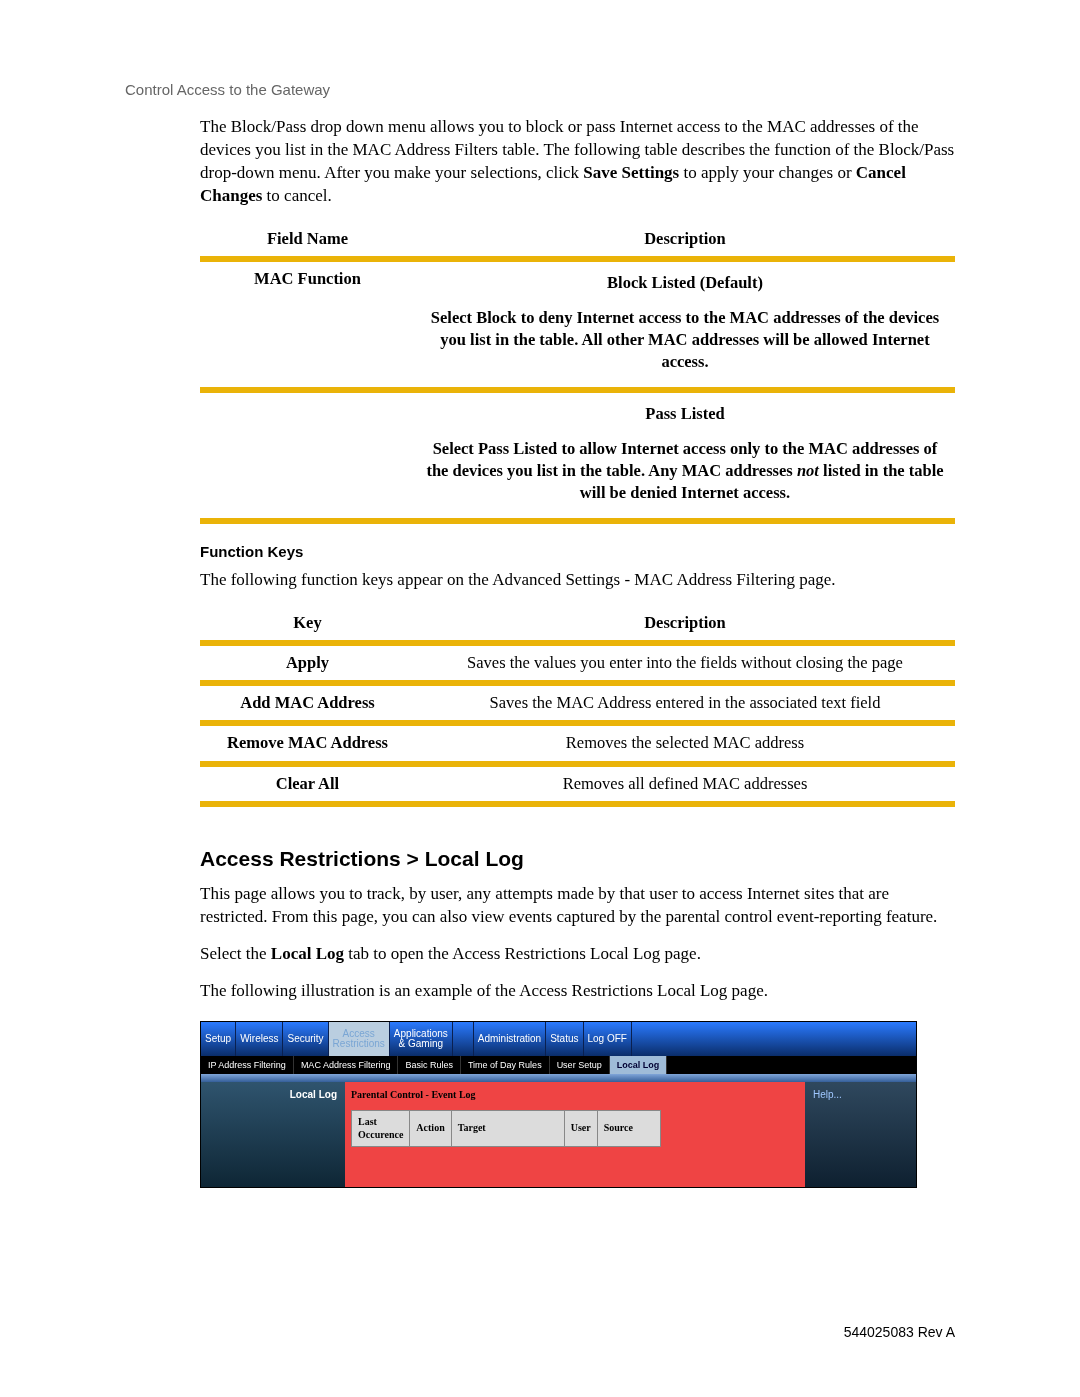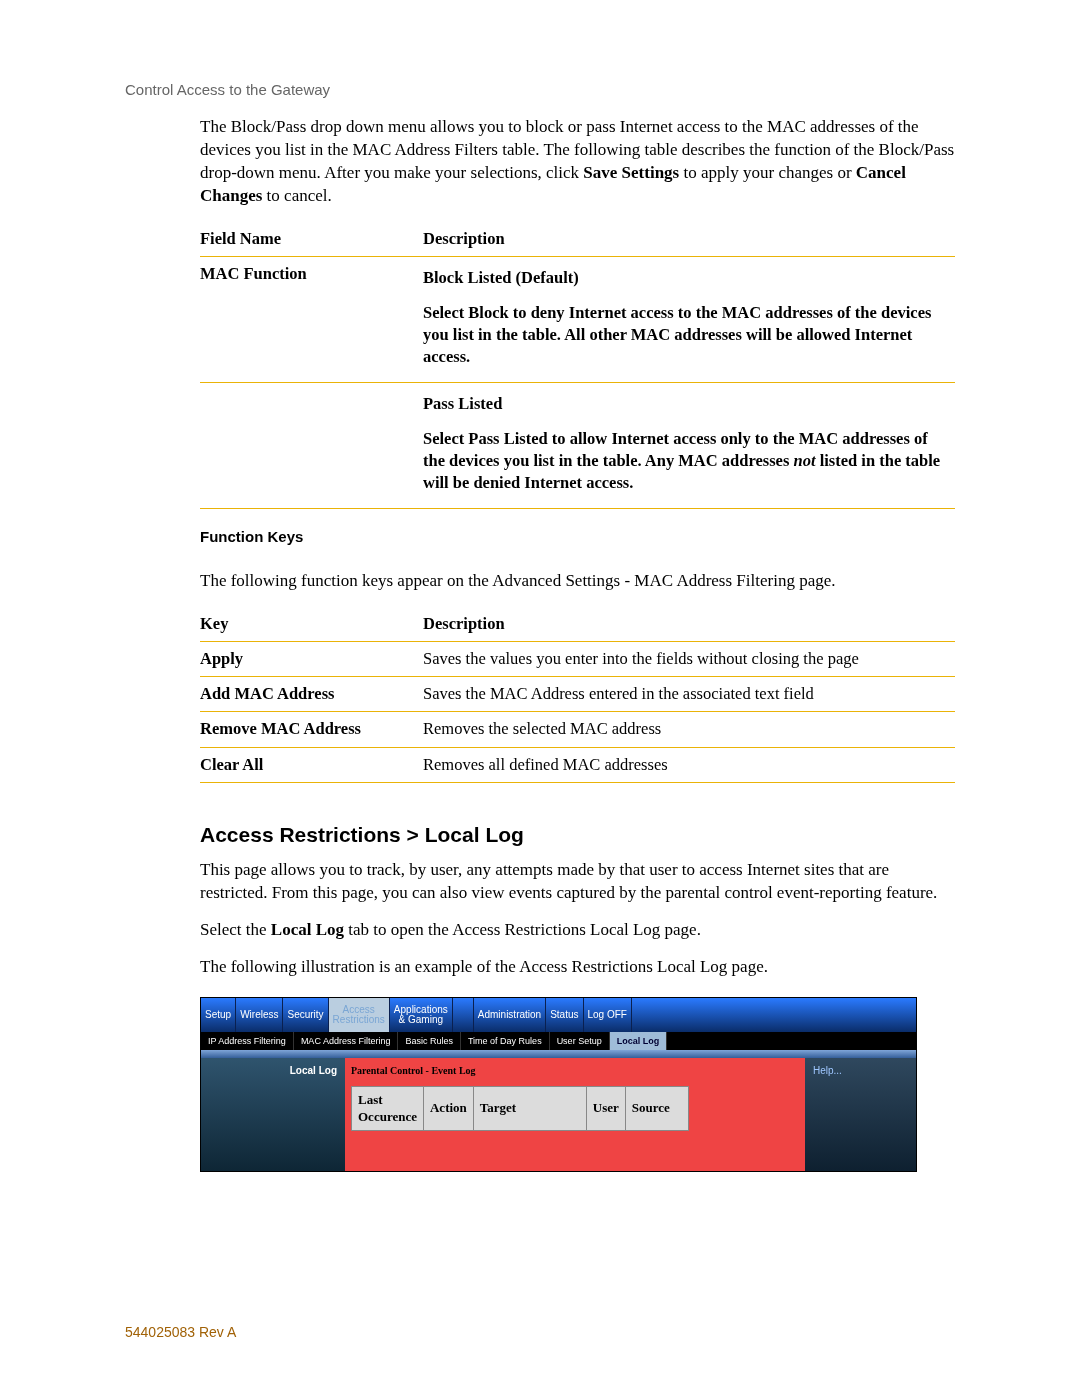--- a/index.html
+++ b/index.html
@@ -27,50 +27,50 @@
     margin-left: 75px;
   }
   p { margin: 0 0 14px 0; }
   .tbl {
     width: 100%;
     border-collapse: collapse;
     margin: 14px 0 18px 0;
     font-size: 16.5px;
   }
   .tbl th, .tbl td {
-    text-align: left;
+    text-align: center;
     vertical-align: top;
     padding: 6px 8px 6px 0;
-    border-bottom: 1px solid #eab308;
+    border-bottom: 6px solid #eab308;
   }
   .tbl .hdr th { font-weight: bold; }
   .col1 { width: 215px; }
   .subblock { padding: 4px 0 8px 0; font-weight: bold; }
   .sec-sub {
     font-family: Arial, Helvetica, sans-serif;
     font-weight: bold;
     font-size: 15px;
-    margin: 8px 0 22px 0;
+    margin: 8px 0 6px 0;
   }
   h2.sec-title {
     font-family: Arial, Helvetica, sans-serif;
     font-weight: bold;
     font-size: 21px;
     margin: 38px 0 10px 0;
   }
   .footer {
     position: absolute;
     bottom: 55px;
     left: 125px;
     right: 125px;
     display: flex;
-    justify-content: flex-start;
+    justify-content: flex-end;
     font-family: Arial, Helvetica, sans-serif;
     font-size: 14px;
-    color: #a16207;
+    color: #000000;
   }
 
   
   .ui-mock {
     margin: 18px 0 0 0;
     width: 715px;
     font-family: Verdana, Geneva, Tahoma, sans-serif;
     font-size: 10px;
     border: 1px solid #000;
     background: #000;
@@ -139,21 +139,21 @@
     font-family: Liberation Serif, serif;
   }
   .ui-center .title {
     font-weight: bold;
     font-size: 10px;
     padding: 6px 6px 4px 6px;
   }
   .ui-center table {
     border-collapse: collapse;
     margin: 4px 6px 40px 6px;
-    font-size: 13px;
+    font-size: 10px;
   }
   .ui-center th {
     border: 1px solid #888;
     background: #dcdcdc;
     font-weight: bold;
     padding: 4px 6px;
     text-align: left;
     white-space: nowrap;
   }
   .ui-right {

